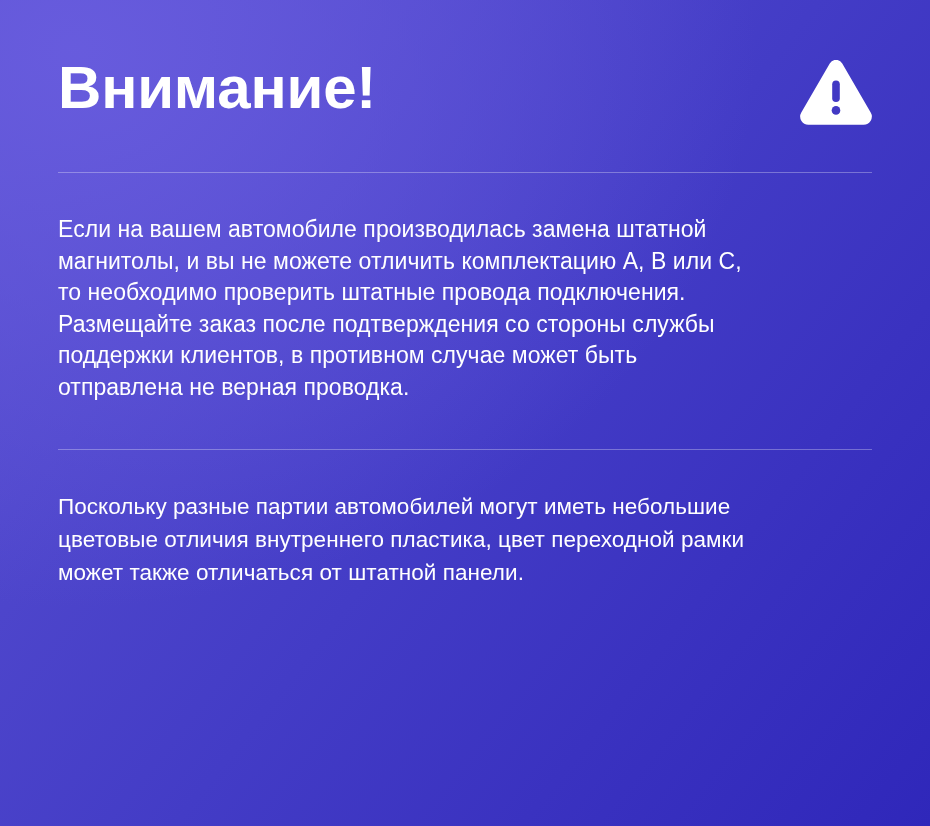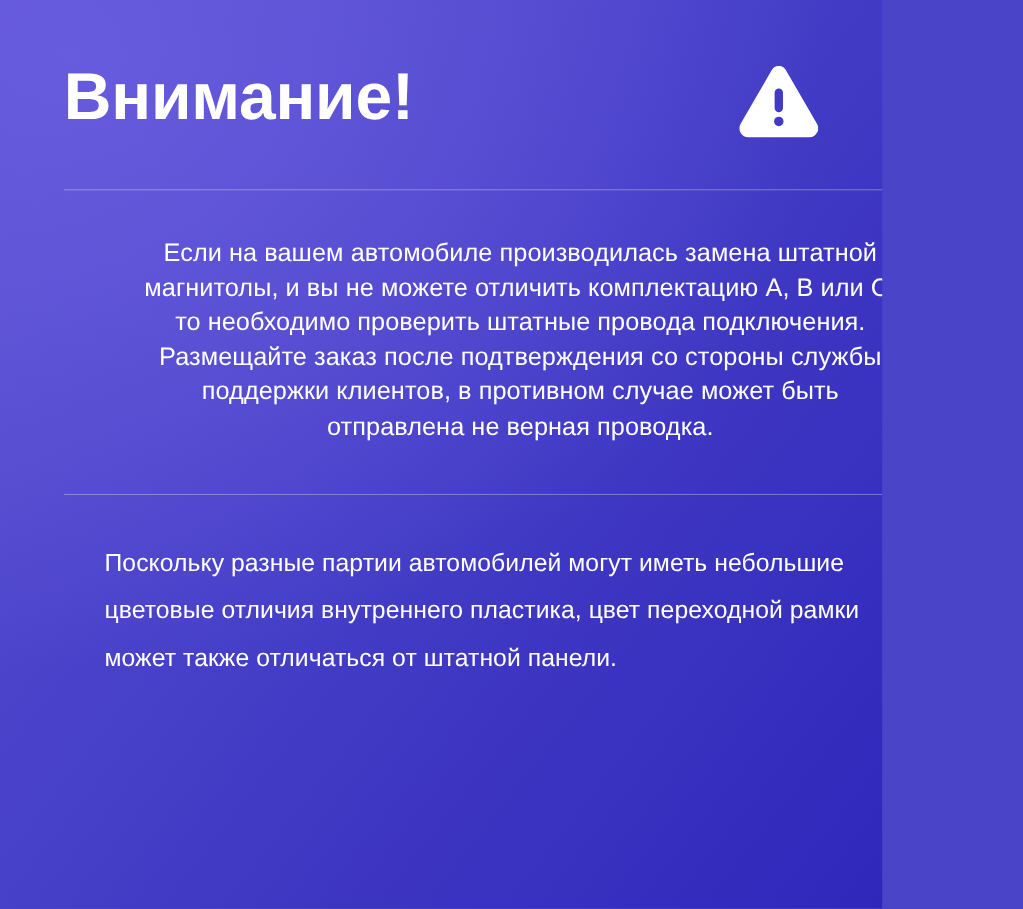--- a/index.html
+++ b/index.html
@@ -12,21 +12,21 @@
   }
 
   body {
     font-family: "Liberation Sans", "DejaVu Sans", sans-serif;
     background: #4a44c8;
     -webkit-font-smoothing: antialiased;
   }
 
   #banner {
     position: relative;
-    width: 802px;
+    width: 930px;
     height: 826px;
     background:
       radial-gradient(ellipse 1100px 900px at 8% 6%,
                       rgba(104, 92, 222, 0.95) 0%,
                       rgba(104, 92, 222, 0.0) 62%),
       linear-gradient(128deg,
                       #5b52d0 0%,
                       #4f47cc 26%,
                       #433cc6 52%,
                       #3a32c0 74%,
@@ -83,38 +83,36 @@
     color: #ffffff;
   }
 
   .block p {
     color: #ffffff;
     font-weight: 400;
   }
 
   #block-one {
     top: 214px;
-    text-align: center;
   }
   #block-one p {
     font-size: 23px;
     line-height: 31.5px;
     letter-spacing: 0.05px;
     white-space: pre-line;
   }
 
   #block-two {
     top: 490px;
   }
   #block-two p {
     font-size: 22.5px;
-    line-height: 43px;
+    line-height: 33px;
     letter-spacing: 0.05px;
     white-space: pre-line;
-    margin-left: 37px;
   }
   #block-two p + p {
     margin-top: 0;
   }
 </style>
 </head>
 <body>
 
 <div id="banner">
 

